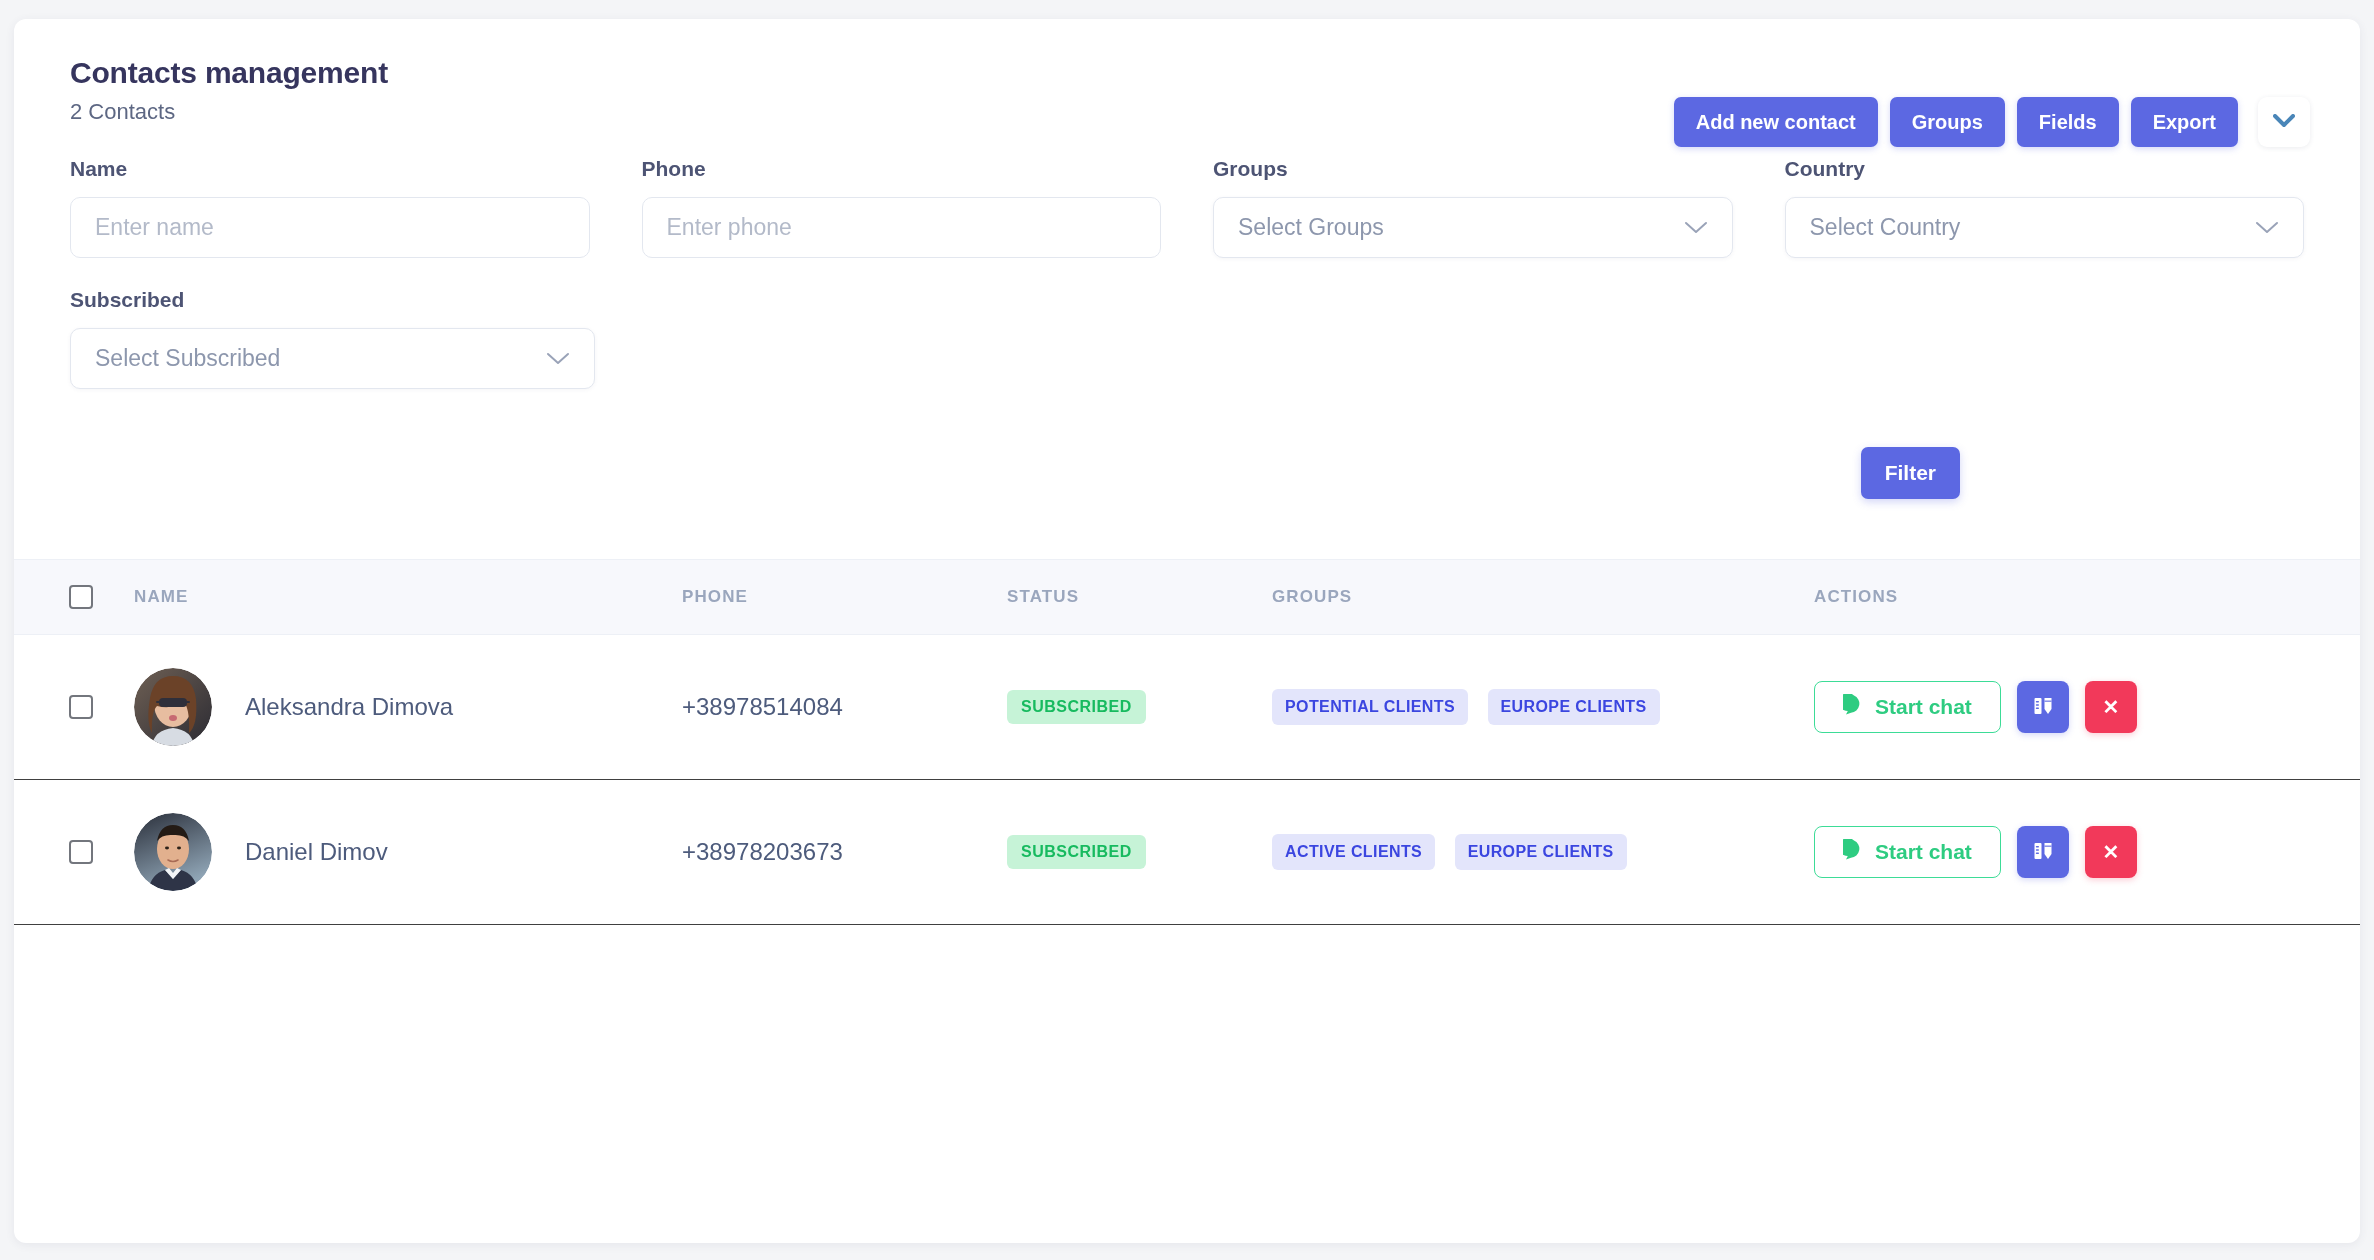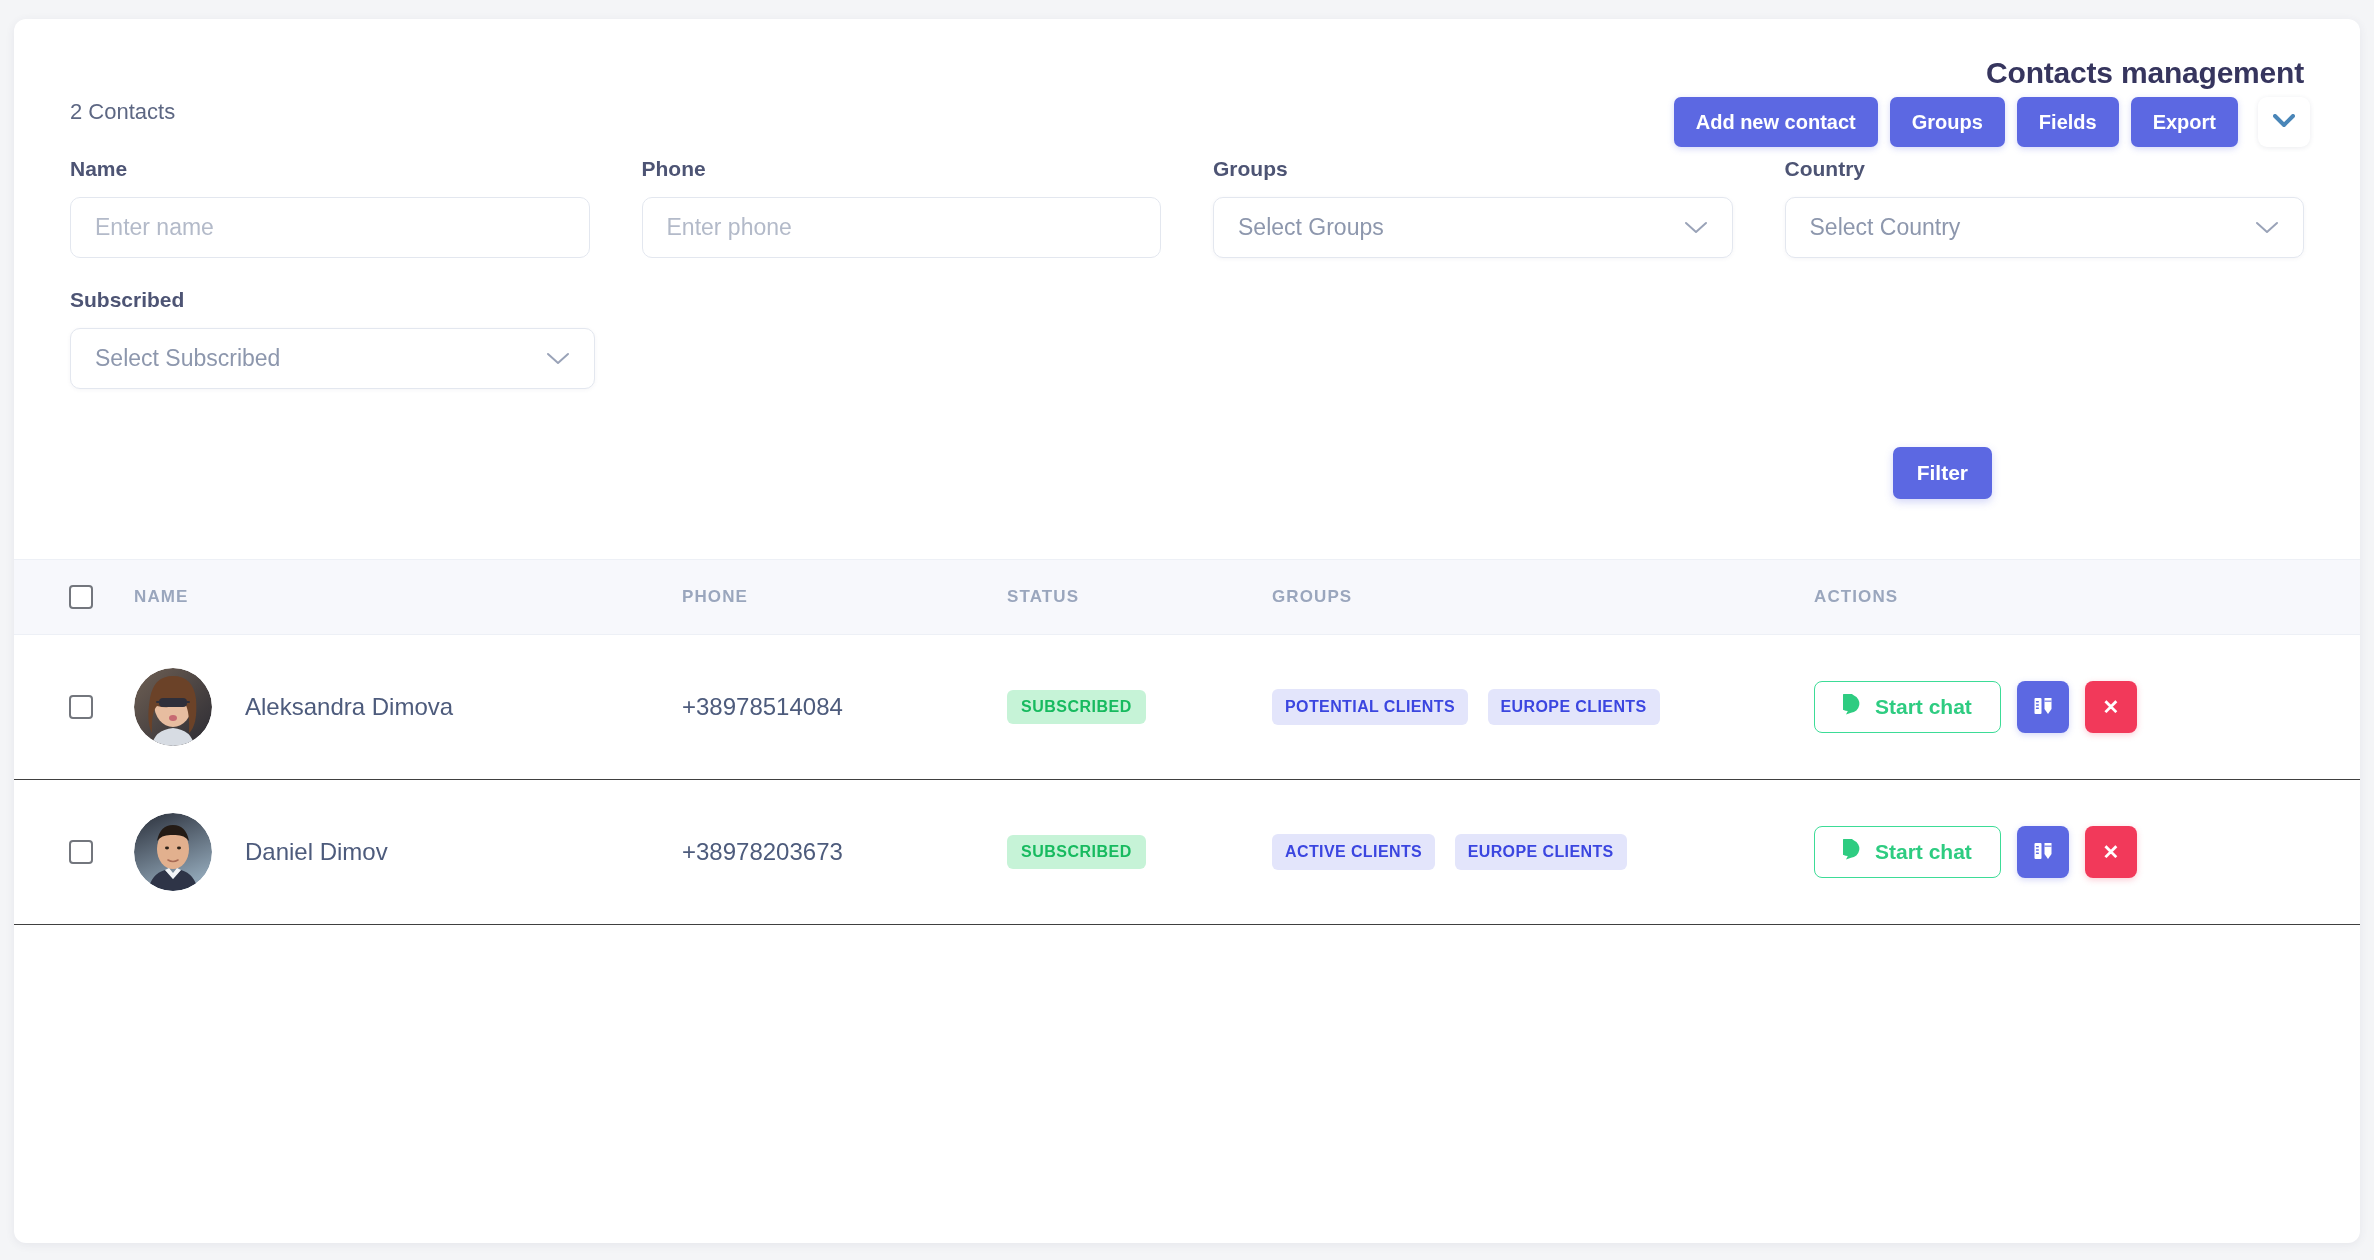--- a/index.html
+++ b/index.html
@@ -28,21 +28,20 @@
     position: relative;
     height: 110px;
     padding: 36px 56px 0 56px;
   }
   .page-title {
     font-size: 30px;
     font-weight: bold;
     color: #36355e;
     letter-spacing: -0.2px;
     line-height: 36px;
-    text-align: right;
   }
   .contacts-count {
     margin-top: 8px;
     font-size: 22px;
     color: #5d6783;
     line-height: 26px;
   }
   .header-actions {
     position: absolute;
     right: 50px;
@@ -119,21 +118,21 @@
   }
   .select-box .sel-value { color: #8d97ad; }
   .filter-row2 { margin-top: 30px; }
   .filter-btn-row {
     margin-top: 40px;
     height: 100px;
     position: relative;
   }
   .btn-filter {
     position: absolute;
-    right: 312px;
+    right: 344px;
     top: 18px;
     background: #5c68e2;
     color: #ffffff;
     border: none;
     border-radius: 7px;
     font-family: "Liberation Sans", sans-serif;
     font-size: 21px;
     font-weight: bold;
     padding: 0 24px;
     height: 52px;

